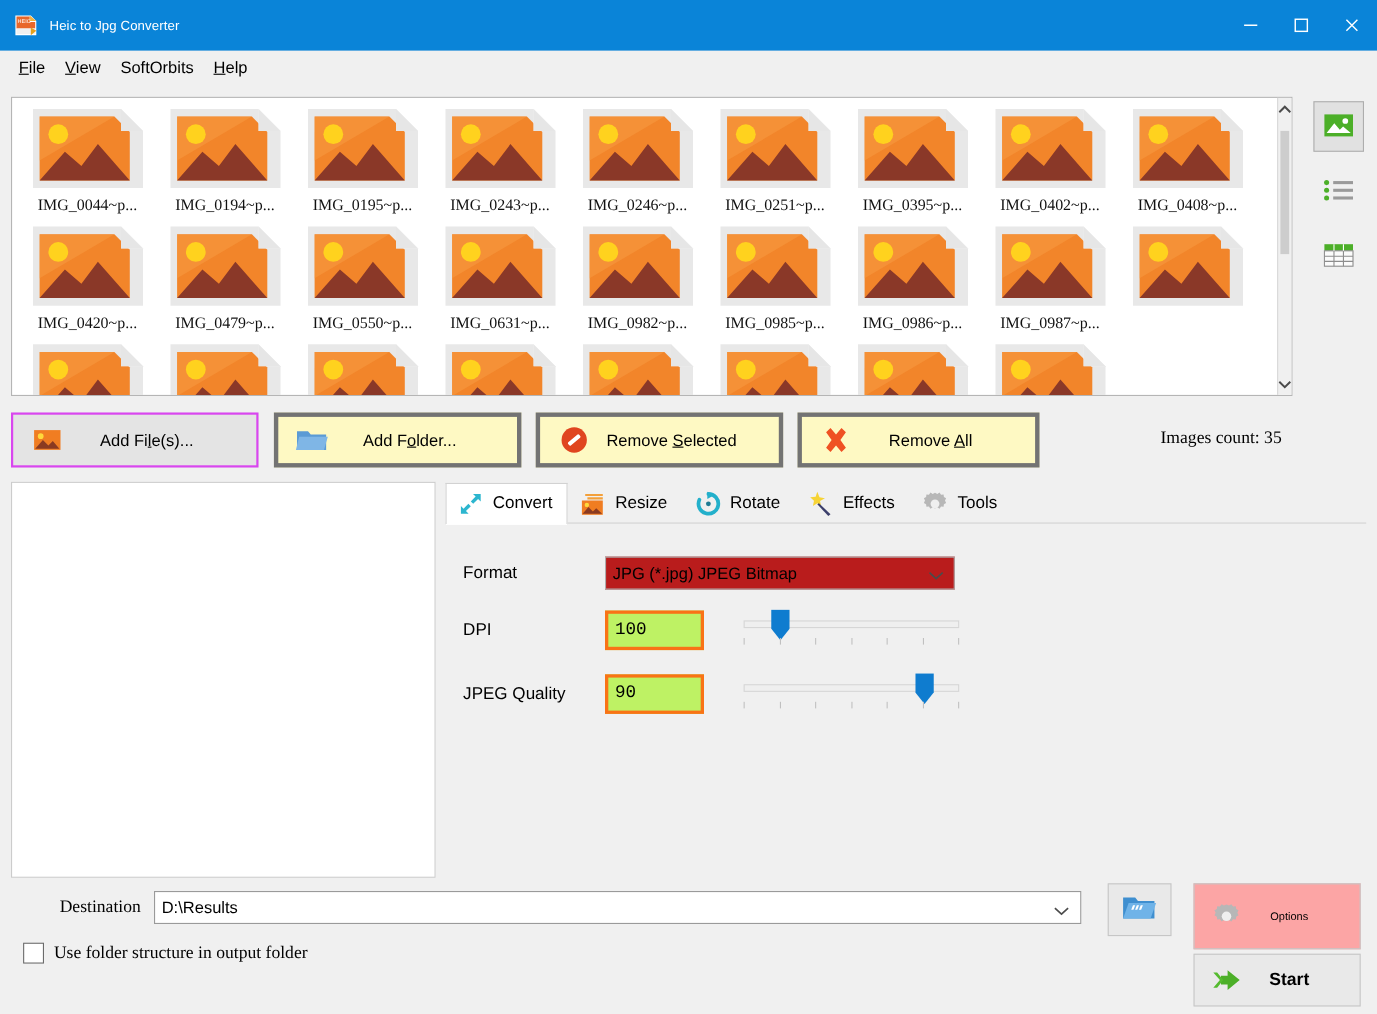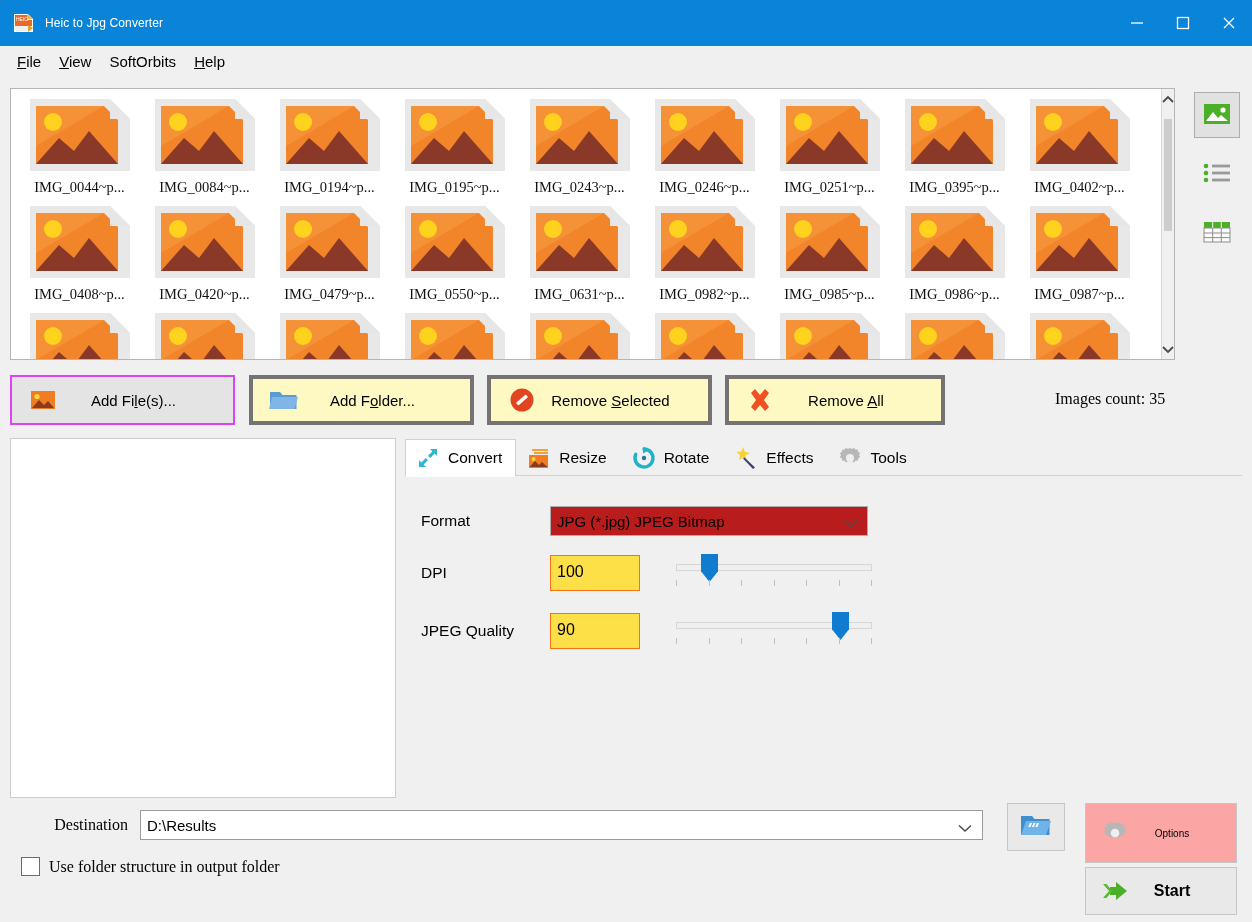--- a/index.html
+++ b/index.html
@@ -217,23 +217,23 @@
     -webkit-appearance: none; appearance: none;
     color: #000;
   }
   .combo-wrap { position: relative; width: 318px; }
   .combo-chev {
     position: absolute; right: 10px; top: 9px;
     pointer-events: none;
   }
   input.numbox {
     width: 90px; height: 36px;
-    border: 1px solid #f97316;
-    background: #fde047;
-    font-family: Liberation Sans, sans-serif;
+    border: 3px solid #f97316;
+    background: #bef264;
+    font-family: Liberation Mono, monospace;
     font-size: 16px;
     padding: 0 0 2px 6px;
     color: #000;
     vertical-align: middle;
   }
   .slider-area { position: relative; width: 196px; height: 42px; margin-left: 36px; }
   .slider-track {
     position: absolute; left: 0; right: 0; top: 12px;
     height: 7px;
     background: #efefef;
@@ -342,33 +342,20 @@
 <svg width="108" height="80" viewBox="0 0 108 80">
   <path d="M4 4 h80 l20 20 v52 h-100 z" fill="#e8e8e8"></path>
   <path d="M10 11 h68 l14 14 v44 h-82 z" fill="#f2852a"></path>
   <path d="M10 11 h68 l-68 40 z" fill="#f79a41" opacity="0.55"></path>
   <circle cx="27" cy="27" r="9" fill="#ffd21e"></circle>
   <path d="M10 69 L33 43 L48 56 L63 36 L92 69 Z" fill="#8a3828"></path>
   <path d="M84 4 l20 20 h-20 z" fill="#fbfbfb"></path>
   <path d="M84 4 l20 20 h-20 z" fill="#d8d8d8" opacity="0.6"></path>
 </svg></div>
           <div class="thumb-label">IMG_0044~p...</div>
-        </div>
-        <div class="thumb">
-          <div class="thumb-img">
-<svg width="108" height="80" viewBox="0 0 108 80">
-  <path d="M4 4 h80 l20 20 v52 h-100 z" fill="#e8e8e8"></path>
-  <path d="M10 11 h68 l14 14 v44 h-82 z" fill="#f2852a"></path>
-  <path d="M10 11 h68 l-68 40 z" fill="#f79a41" opacity="0.55"></path>
-  <circle cx="27" cy="27" r="9" fill="#ffd21e"></circle>
-  <path d="M10 69 L33 43 L48 56 L63 36 L92 69 Z" fill="#8a3828"></path>
-  <path d="M84 4 l20 20 h-20 z" fill="#fbfbfb"></path>
-  <path d="M84 4 l20 20 h-20 z" fill="#d8d8d8" opacity="0.6"></path>
-</svg></div>
-          <div class="thumb-label">IMG_0084~p...</div>
         </div>
         <div class="thumb">
           <div class="thumb-img">
 <svg width="108" height="80" viewBox="0 0 108 80">
   <path d="M4 4 h80 l20 20 v52 h-100 z" fill="#e8e8e8"></path>
   <path d="M10 11 h68 l14 14 v44 h-82 z" fill="#f2852a"></path>
   <path d="M10 11 h68 l-68 40 z" fill="#f79a41" opacity="0.55"></path>
   <circle cx="27" cy="27" r="9" fill="#ffd21e"></circle>
   <path d="M10 69 L33 43 L48 56 L63 36 L92 69 Z" fill="#8a3828"></path>
   <path d="M84 4 l20 20 h-20 z" fill="#fbfbfb"></path>

